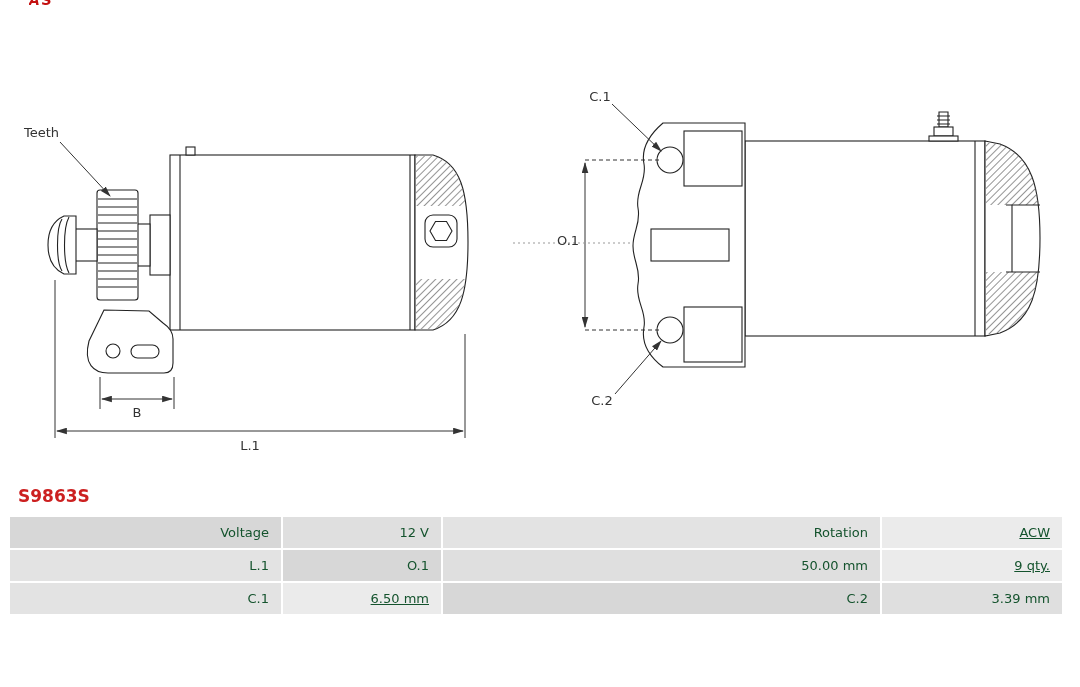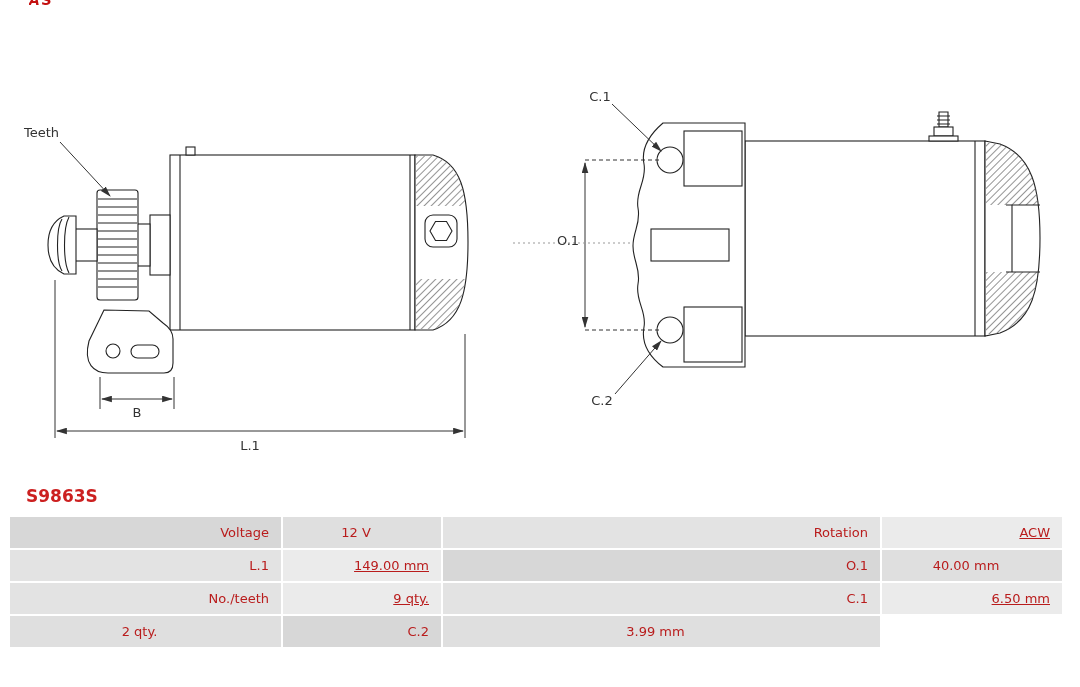--- a/index.html
+++ b/index.html
@@ -2,26 +2,26 @@
 <html><head>
 <meta charset="utf-8">
 <style>
   html,body{margin:0;padding:0;}
   body{width:1080px;height:687px;position:relative;background:#fff;
        font-family:"DejaVu Sans","Liberation Sans",sans-serif;overflow:hidden;}
   .logo{position:absolute;left:29px;top:0;width:46px;height:8px;overflow:hidden;}
   .logo span{display:block;margin-top:-8px;font-size:14px;font-weight:bold;font-style:italic;
        color:#c41111;letter-spacing:2px;}
   .drawing{position:absolute;left:0;top:0;}
-  .part-number{position:absolute;left:18px;top:486px;font-size:17px;font-weight:bold;color:#cc2020;margin-left:8px;}
+  .part-number{position:absolute;left:18px;top:486px;font-size:17px;font-weight:bold;color:#cc2020;}
   .spec-table{position:absolute;left:10px;top:517px;display:grid;
        grid-template-columns:271px 158px 437px 180px;gap:2px;}
-  .cell{height:31px;line-height:31px;font-size:13px;color:#b91c1c;text-align:right;
+  .cell{height:31px;line-height:31px;font-size:13px;color:#14532d;text-align:right;
        padding-right:12px;white-space:nowrap;overflow:hidden;}
-  .r0l{background:#d7d7d7;}.r0v{background:#dfdfdf;text-align:center;}
+  .r0l{background:#d7d7d7;}.r0v{background:#dfdfdf;}
   .r1l{background:#e3e3e3;padding-left:20px;}.r1v{background:#ebebeb;text-decoration:underline;}
   svg text{font-family:"DejaVu Sans","Liberation Sans",sans-serif;font-size:13px;fill:#333;}
 </style>
 </head>
 <body>
 
 <div class="logo">
     <span>AS</span>
   </div>
 
@@ -116,26 +116,23 @@
 <div class="part-number">S9863S</div>
 
 <div class="spec-table">
 
   <div class="cell r0l">Voltage</div>
   <div class="cell r0v">12 V</div>
 
   <div class="cell r1l">Rotation</div>
   <div class="cell r1v">ACW</div>
   <div class="cell r1l">L.1</div>
-  <div class="cell r1v">149.00 mm</div>
 
   <div class="cell r0l">O.1</div>
-  <div class="cell r0v">40.00 mm</div>
+  <div class="cell r0v">50.00 mm</div>
 
-  <div class="cell r1l">No./teeth</div>
   <div class="cell r1v">9 qty.</div>
   <div class="cell r1l">C.1</div>
   <div class="cell r1v">6.50 mm</div>
 
-  <div class="cell r0v">2 qty.</div>
   <div class="cell r0l">C.2</div>
-  <div class="cell r0v">3.99 mm</div>
+  <div class="cell r0v">3.39 mm</div>
 </div>
 
 </body></html>

